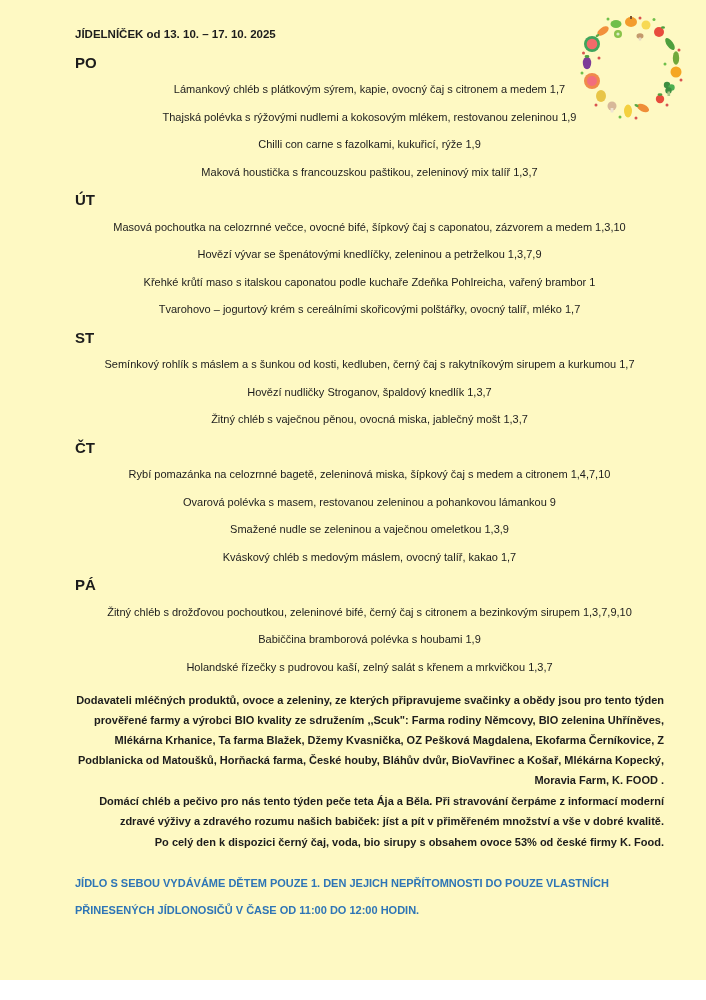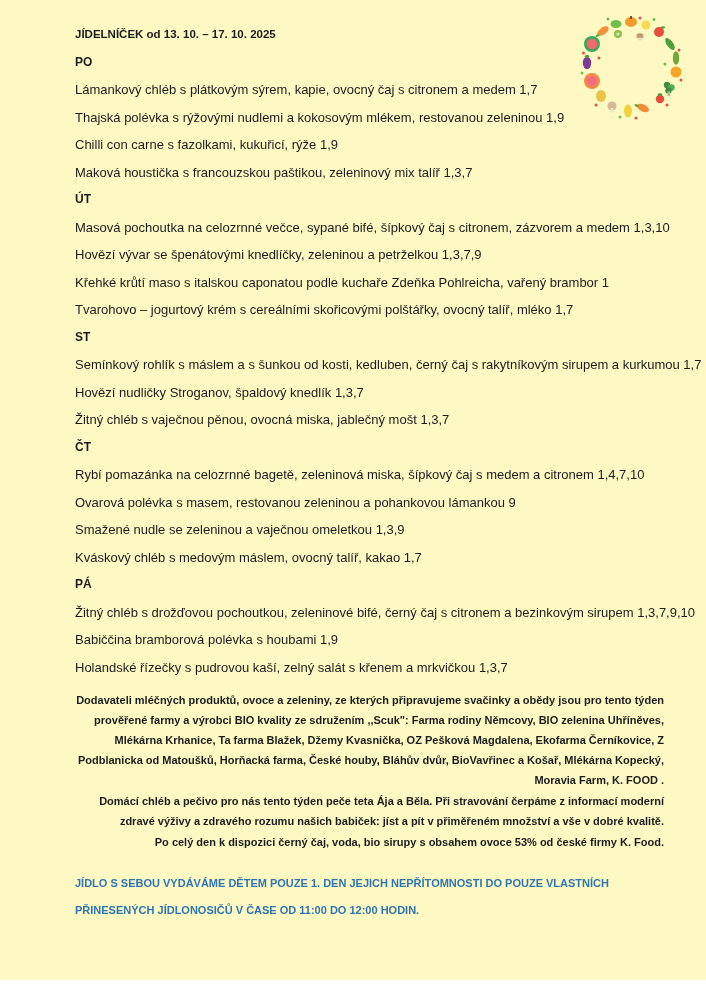--- a/index.html
+++ b/index.html
@@ -6,22 +6,22 @@
   .page{
     position:relative;
     width:706px;height:980px;
     background:#fef9c3;
     font-family:"Liberation Sans", sans-serif;
     color:#1c1c1c;
     overflow:hidden;
   }
   .content{padding:28px 42px 0 75px;}
   .doc-title{font-size:11.5px;font-weight:bold;line-height:13px;margin:0 0 14.5px;}
-  .day-label{font-size:12px;font-weight:bold;line-height:13px;margin:0 0 14.5px;}
-  .menu-item{font-size:13px;font-weight:normal;line-height:13px;margin:0 0 14.5px;white-space:nowrap;}
+  .day-label{font-size:15px;font-weight:bold;line-height:13px;margin:0 0 14.5px;}
+  .menu-item{font-size:11px;font-weight:normal;line-height:13px;margin:0 0 14.5px;white-space:nowrap;text-align:center;}
   .notes{margin-top:16px;}
   .note{font-size:11px;font-weight:bold;line-height:20px;margin:0 0 1px;text-align:right;}
   .footer-notice{
     font-size:11px;font-weight:bold;line-height:27px;
     color:#2E75B6;margin:18px 0 0;
   }
   .logo{position:absolute;left:570px;top:6px;width:122px;height:120px;}
 </style>
 </head>
 <body>
@@ -86,21 +86,21 @@
     <section>
       <p class="day-label">PO</p>
       <p class="menu-item">Lámankový chléb s plátkovým sýrem, kapie, ovocný čaj s citronem a medem 1,7</p>
       <p class="menu-item">Thajská polévka s rýžovými nudlemi a kokosovým mlékem, restovanou zeleninou 1,9</p>
       <p class="menu-item">Chilli con carne s fazolkami, kukuřicí, rýže 1,9</p>
       <p class="menu-item">Maková houstička s francouzskou paštikou, zeleninový mix talíř 1,3,7</p>
     </section>
 
     <section>
       <p class="day-label">ÚT</p>
-      <p class="menu-item">Masová pochoutka na celozrnné večce, sypané bifé, šípkový čaj s citronem, zázvorem a medem 1,3,10</p>
+      <p class="menu-item">Masová pochoutka na celozrnné večce, ovocné bifé, šípkový čaj s caponatou, zázvorem a medem 1,3,10</p>
       <p class="menu-item">Hovězí vývar se špenátovými knedlíčky, zeleninou a petrželkou 1,3,7,9</p>
       <p class="menu-item">Křehké krůtí maso s italskou caponatou podle kuchaře Zdeňka Pohlreicha, vařený brambor 1</p>
       <p class="menu-item">Tvarohovo – jogurtový krém s cereálními skořicovými polštářky, ovocný talíř, mléko 1,7</p>
     </section>
 
     <section>
       <p class="day-label">ST</p>
       <p class="menu-item">Semínkový rohlík s máslem a s šunkou od kosti, kedluben, černý čaj s rakytníkovým sirupem a kurkumou 1,7</p>
       <p class="menu-item">Hovězí nudličky Stroganov, špaldový knedlík 1,3,7</p>
       <p class="menu-item">Žitný chléb s vaječnou pěnou, ovocná miska, jablečný mošt 1,3,7</p>

